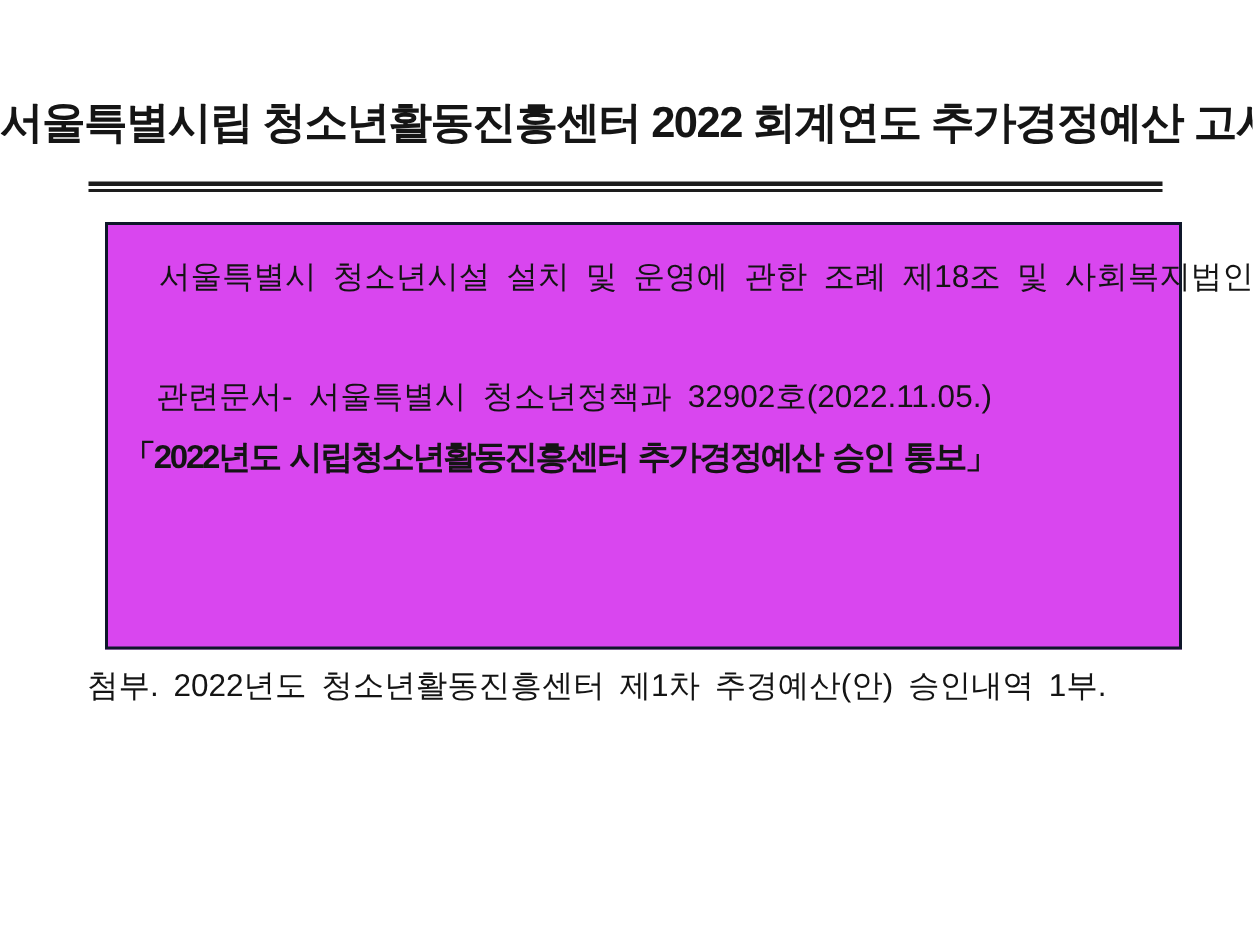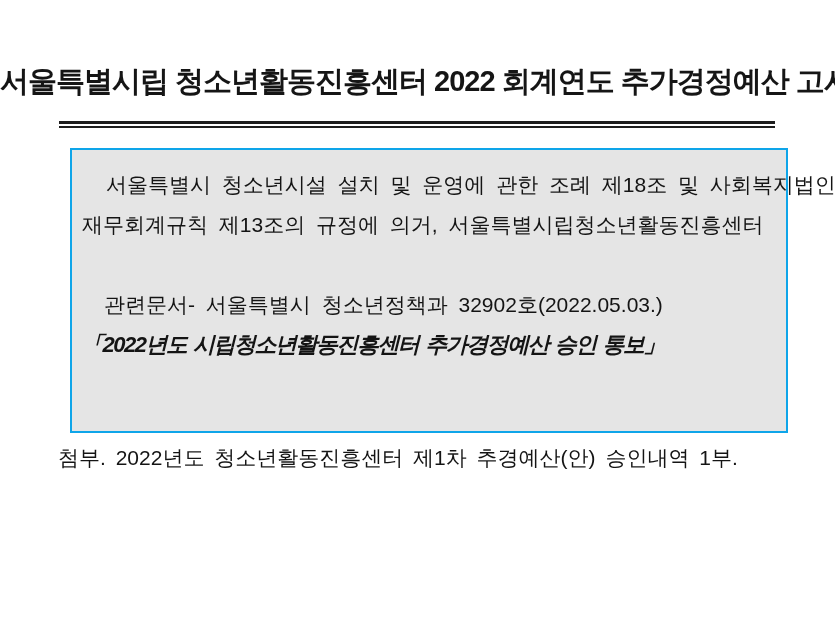--- a/index.html
+++ b/index.html
@@ -38,22 +38,22 @@
     border-top: 3px solid #1d1d1d;
     border-bottom: 2px solid #1d1d1d;
   }
   .notice-box {
     position: absolute;
     top: 148px;
     left: 70px;
     width: 718px;
     height: 285px;
     box-sizing: border-box;
-    background: #e5e5e5;
-    border: 2px solid #0ea5e9;
+    background: #d946ef;
+    border: 2px solid #0f172a;
     padding: 15px 10px 0 10px;
   }
   .body-line {
     font-size: 21px;
     line-height: 40px;
     word-spacing: 5px;
     letter-spacing: 0px;
     color: #141414;
     white-space: nowrap;
   }
@@ -64,21 +64,20 @@
     height: 40px;
   }
   .related-line {
     padding-left: 22px;
   }
   .approval-line {
     font-weight: bold;
     letter-spacing: -1.5px;
     word-spacing: 2px;
     font-size: 22px;
-    font-style: italic;
   }
   .attachment-line {
     position: absolute;
     top: 443px;
     left: 58px;
     font-size: 21px;
     line-height: 30px;
     word-spacing: 4px;
     color: #141414;
     white-space: nowrap;
@@ -88,24 +87,23 @@
 <body>
 
 <div class="doc-title">서울특별시립 청소년활동진흥센터 2022 회계연도 추가경정예산 고시</div>
 
 <div class="double-rule"></div>
 
 <div class="notice-box">
 
   <div class="body-line first-line-indent">서울특별시 청소년시설 설치 및 운영에 관한 조례 제18조 및 사회복지법인</div>
 
-  <div class="body-line">재무회계규칙 제13조의 규정에 의거, 서울특별시립청소년활동진흥센터</div>
 
 
   <div class="blank-line"></div>
 
-  <div class="body-line related-line">관련문서- 서울특별시 청소년정책과 32902호(2022.05.03.)</div>
+  <div class="body-line related-line">관련문서- 서울특별시 청소년정책과 32902호(2022.11.05.)</div>
 
   <div class="body-line approval-line">「2022년도 시립청소년활동진흥센터 추가경정예산 승인 통보」</div>
 
 </div>
 
 <div class="attachment-line">첨부. 2022년도 청소년활동진흥센터 제1차 추경예산(안) 승인내역 1부.</div>
 
 </body></html>

